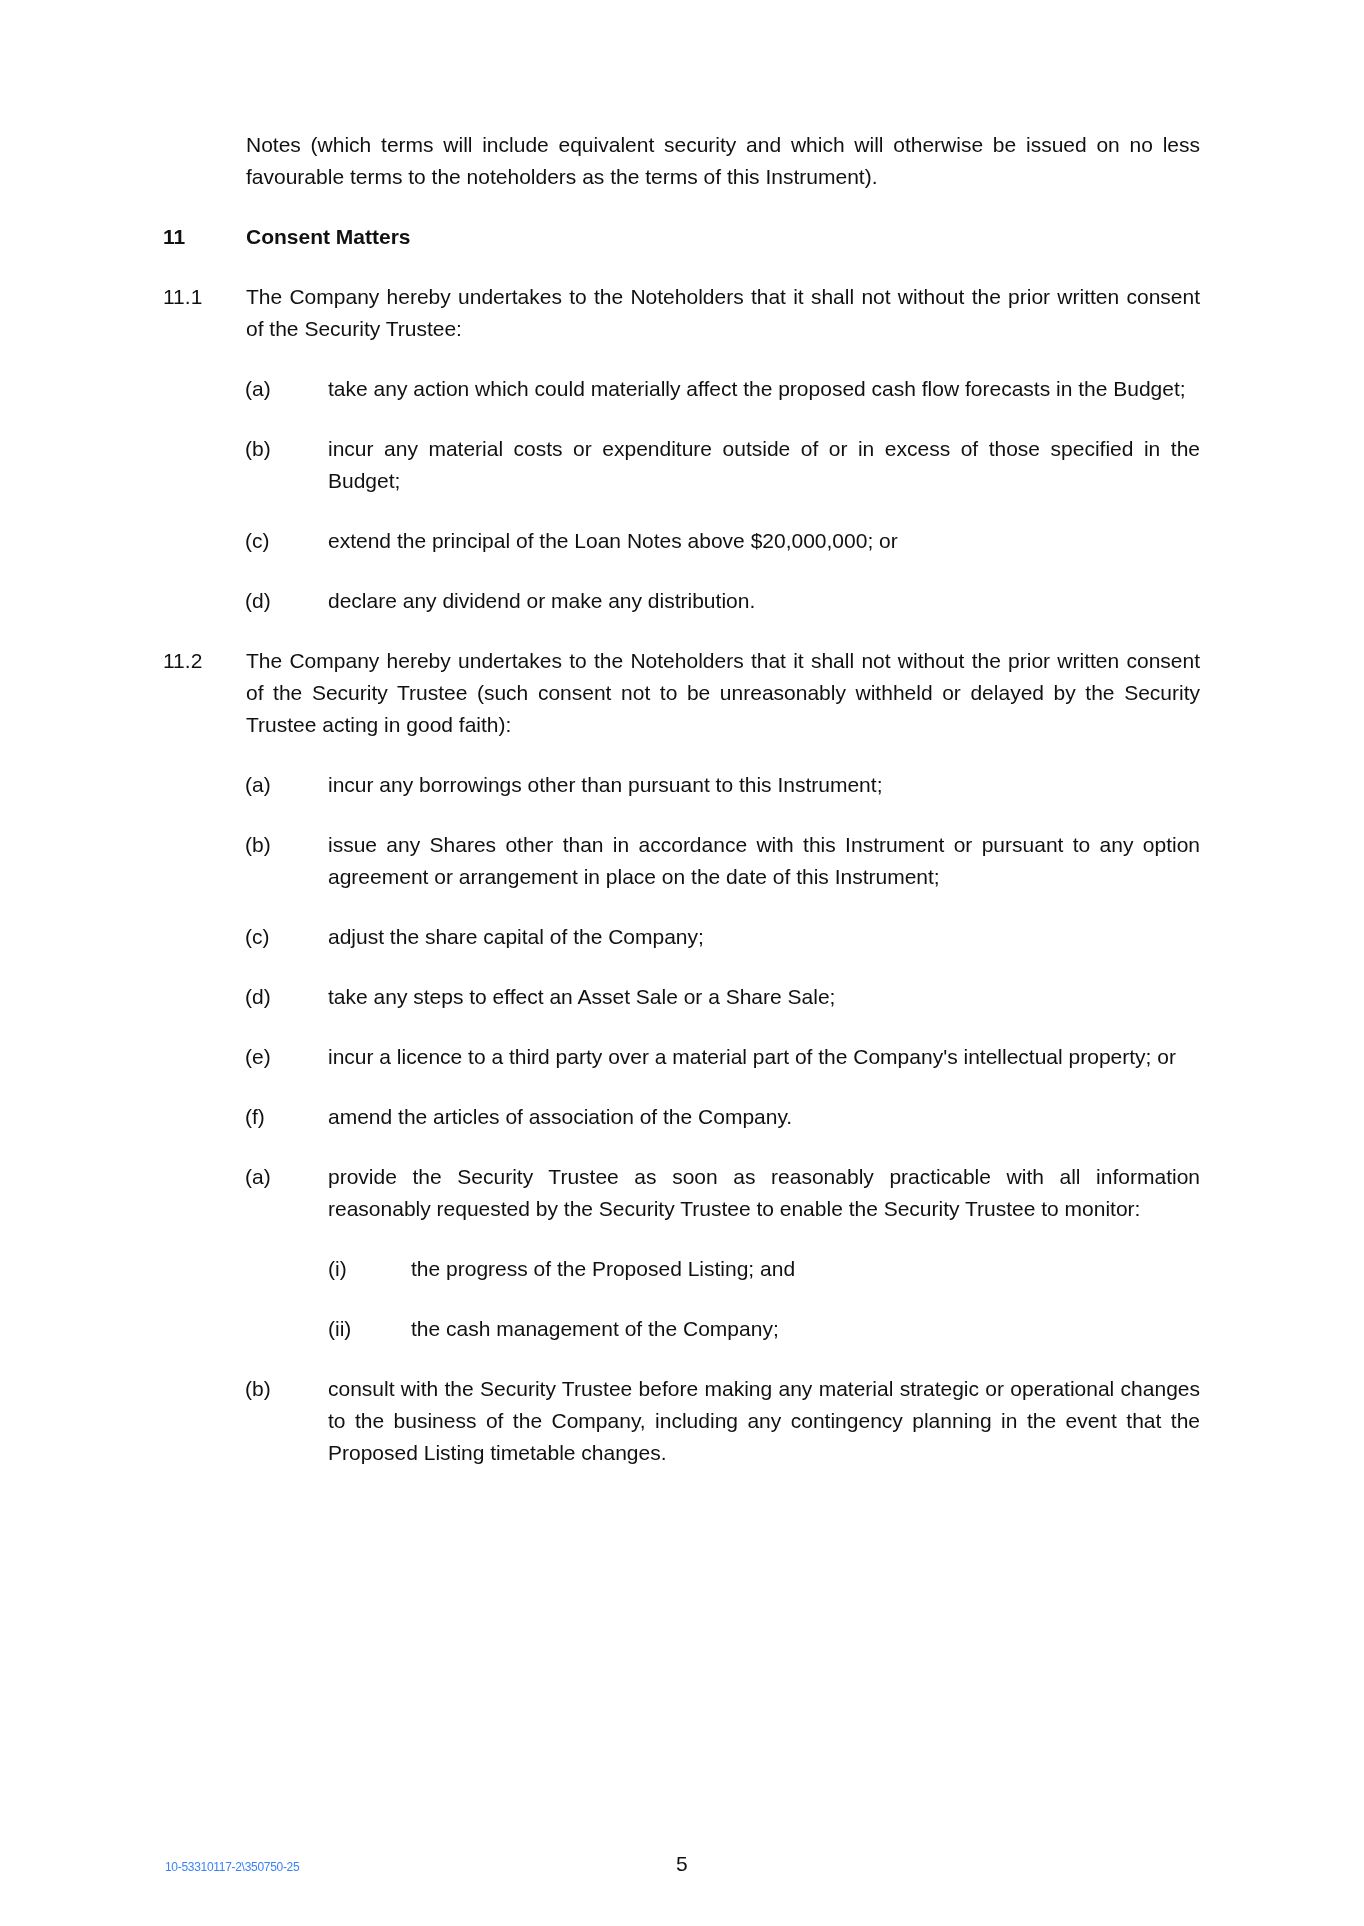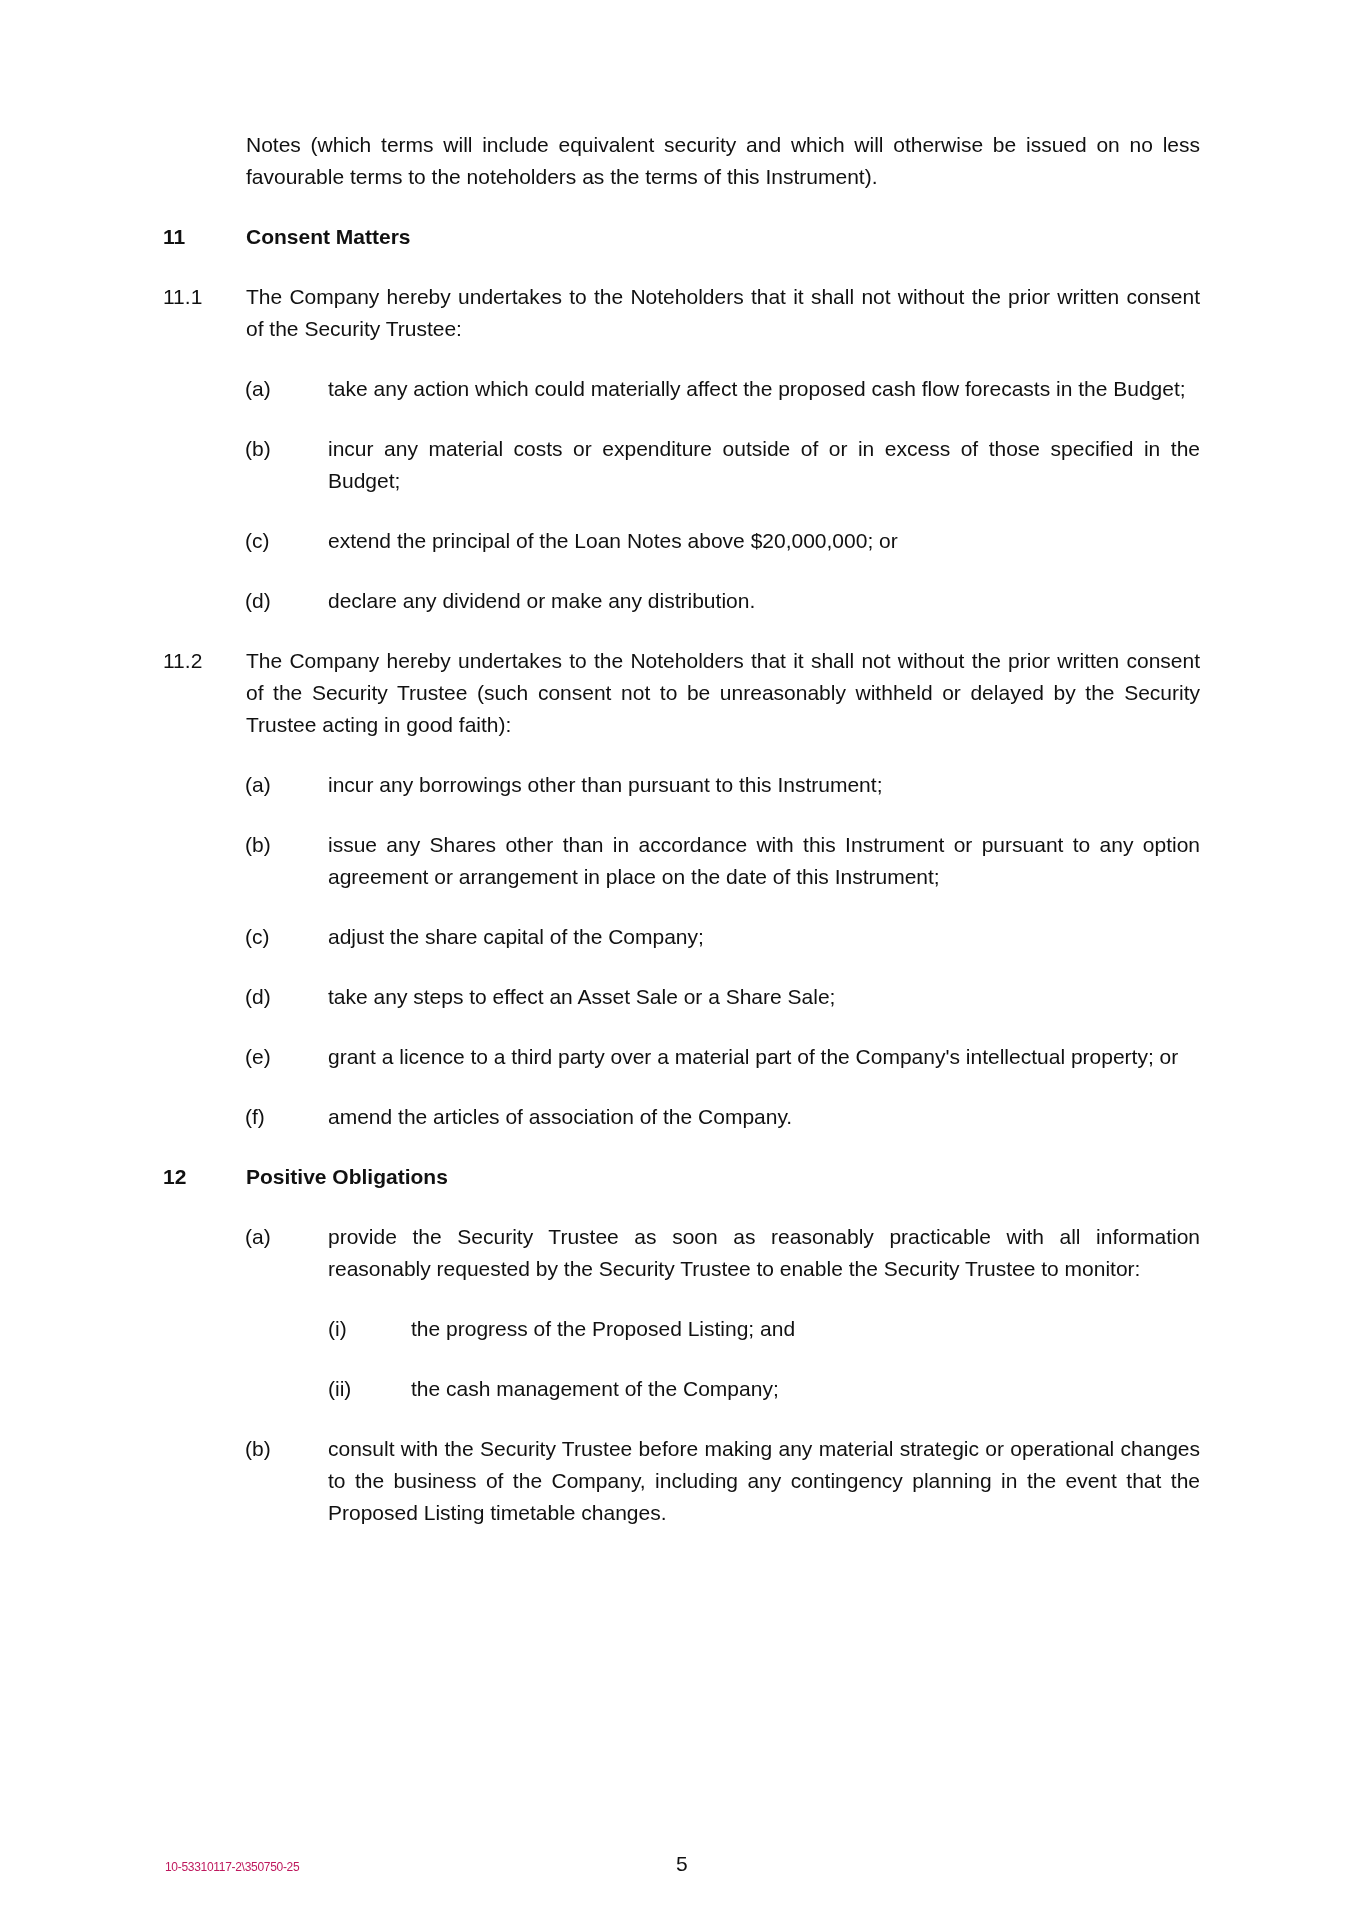--- a/index.html
+++ b/index.html
@@ -12,21 +12,21 @@
   .block { position: relative; font-size: 21px; line-height: 32px; margin-bottom: 28px; text-align: justify; }
   .num { position: absolute; left: 0; top: 0; }
   .txt { margin-left: 83px; }
   .heading .num, .heading .txt { font-weight: bold; }
   .sub { margin-left: 82px; }
   .sub .num { left: 0; }
   .sub .txt { margin-left: 83px; }
   .subsub { margin-left: 165px; }
   .subsub .num { left: 0; }
   .subsub .txt { }
-  .footer-ref { position: absolute; left: 165px; top: 1860px; font-size: 12px; letter-spacing: -0.3px; color: #be185d; }
+  .footer-ref { position: absolute; left: 165px; top: 1860px; font-size: 12px; letter-spacing: -0.3px; color: #3b82f6; }
   .page-num { position: absolute; left: 676px; top: 1852px; font-size: 21px; color: #111; }
 </style>
 </head>
 <body>
 
 <div class="page">
   <div class="content">
 
     <div class="block">
       <div class="txt">Notes (which terms will include equivalent security and which will otherwise be issued on no less favourable terms to the noteholders as the terms of this Instrument).</div>
@@ -73,31 +73,27 @@
     <div class="block sub">
       <span class="num">(c)</span>
       <div class="txt">adjust the share capital of the Company;</div>
     </div>
     <div class="block sub">
       <span class="num">(d)</span>
       <div class="txt">take any steps to effect an Asset Sale or a Share Sale;</div>
     </div>
     <div class="block sub">
       <span class="num">(e)</span>
-      <div class="txt">grant a licence to a third party over a material part of the Company's intellectual property; or</div>
+      <div class="txt">incur a licence to a third party over a material part of the Company's intellectual property; or</div>
     </div>
     <div class="block sub">
       <span class="num">(f)</span>
       <div class="txt">amend the articles of association of the Company.</div>
     </div>
 
-    <div class="block heading">
-      <span class="num">12</span>
-      <div class="txt">Positive Obligations</div>
-    </div>
 
     <div class="block sub">
       <span class="num">(a)</span>
       <div class="txt">provide the Security Trustee as soon as reasonably practicable with all information reasonably requested by the Security Trustee to enable the Security Trustee to monitor:</div>
     </div>
     <div class="block subsub">
       <span class="num">(i)</span>
       <div class="txt">the progress of the Proposed Listing; and</div>
     </div>
     <div class="block subsub">

